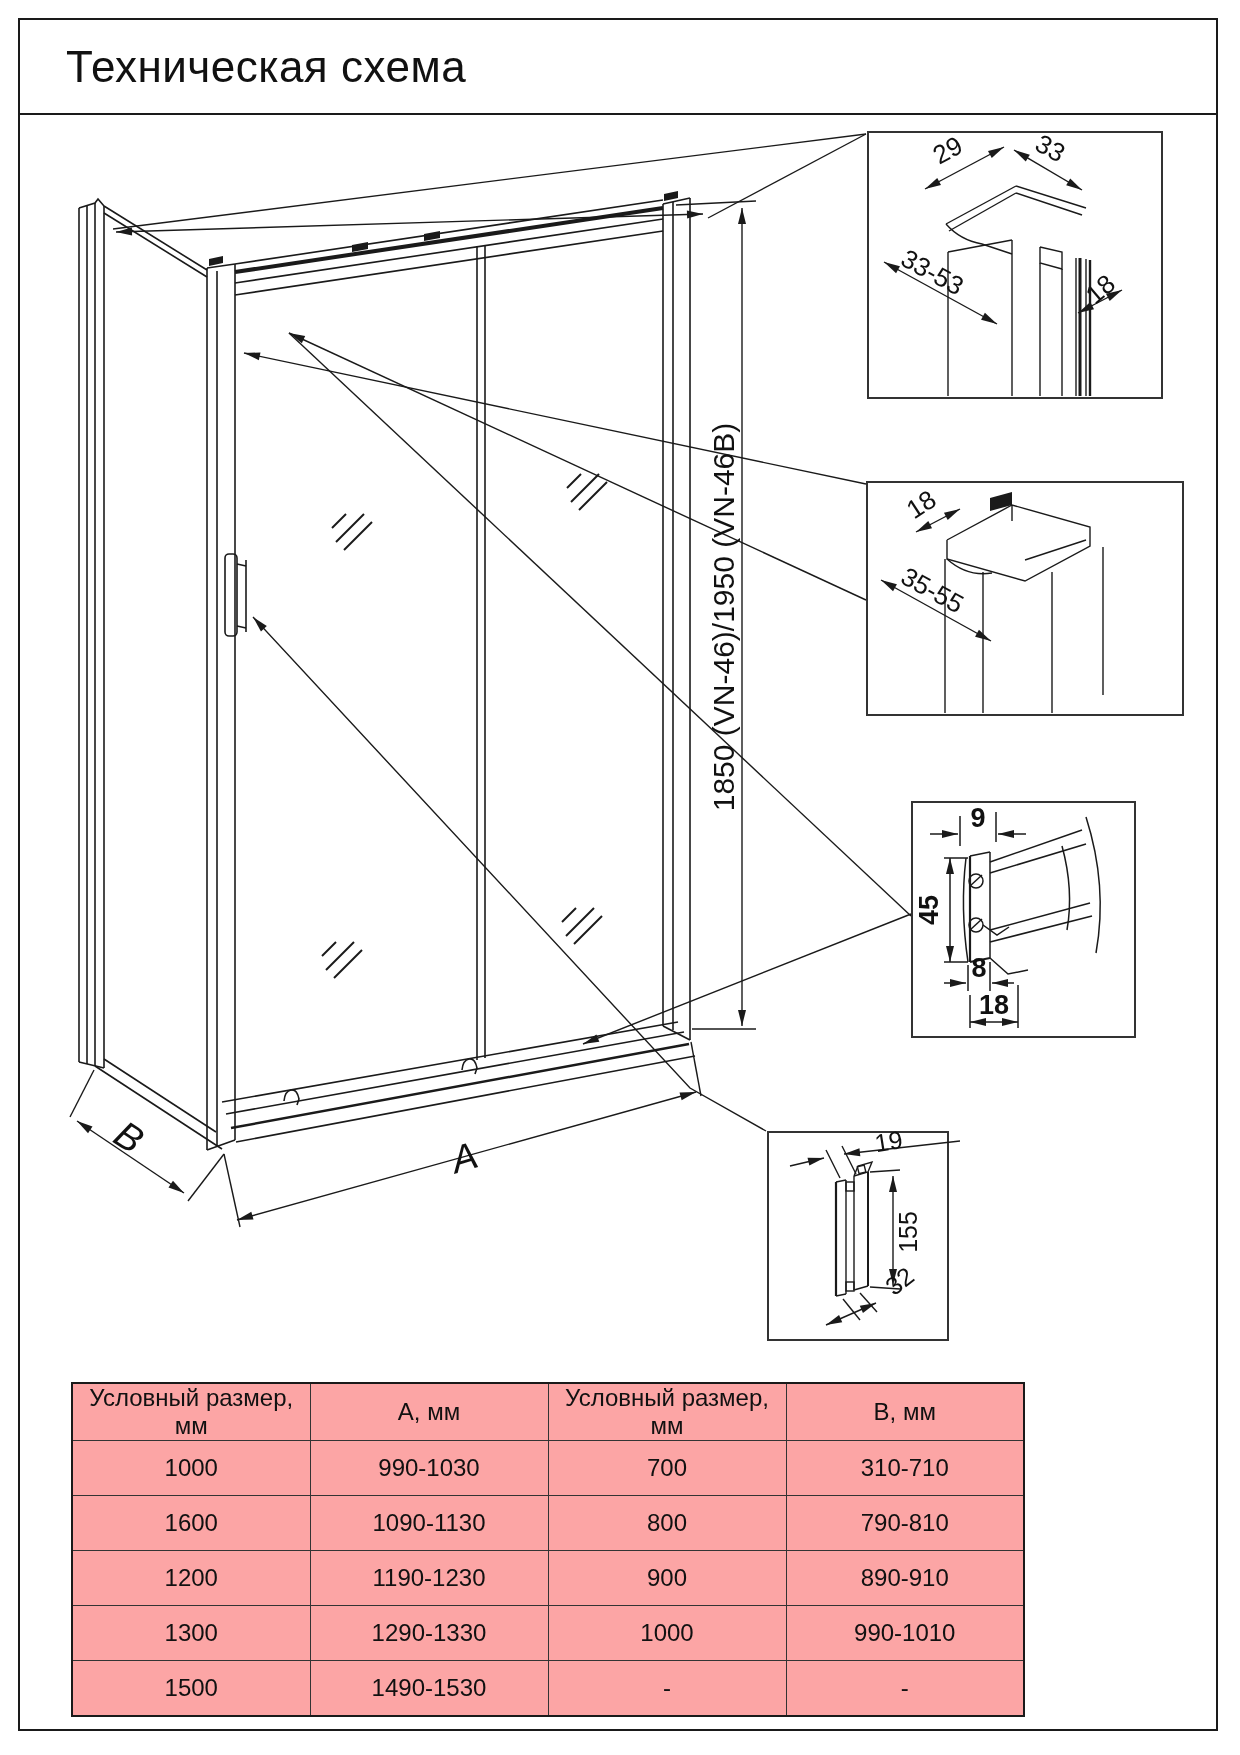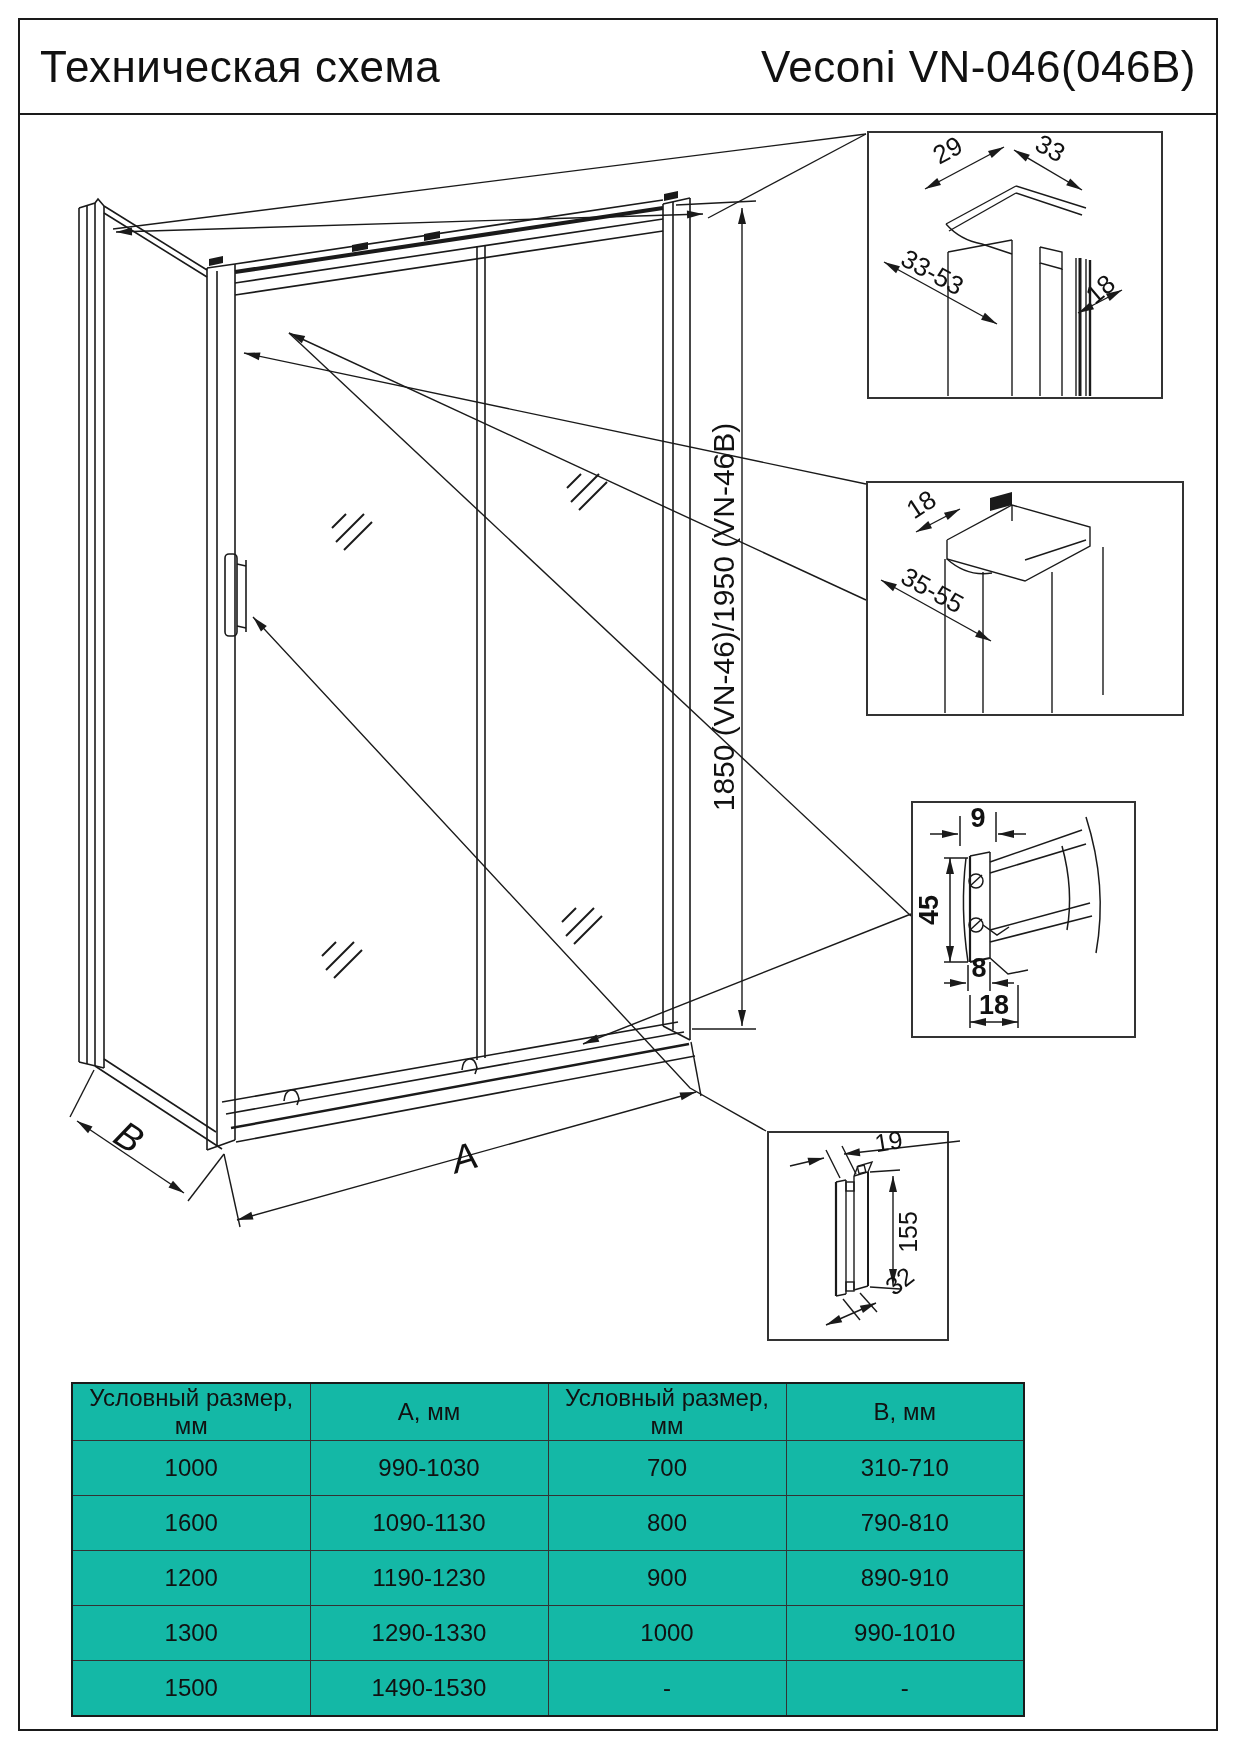--- a/index.html
+++ b/index.html
@@ -1,39 +1,38 @@
 <!DOCTYPE html>
 <html><head>
 <meta charset="utf-8">
 <style>
   html,body{margin:0;padding:0;background:#fff;}
   body{width:1240px;height:1755px;position:relative;font-family:"Liberation Sans",sans-serif;color:#111;overflow:hidden;}
   .page-border{position:absolute;left:18px;top:18px;width:1200px;height:1713px;border:2px solid #1a1a1a;box-sizing:border-box;}
-  .header{position:absolute;left:18px;top:18px;width:1200px;height:97px;border:2px solid #1a1a1a;box-sizing:border-box;display:flex;align-items:center;justify-content:space-between;padding:0 20px;background:#fff;}
+  .header{position:absolute;left:18px;top:18px;width:1200px;height:97px;border:2px solid #1a1a1a;box-sizing:border-box;display:flex;align-items:center;justify-content:space-between;padding:0 46px;background:#fff;}
   .header .title{font-size:44px;letter-spacing:.5px;}
   .header .model{font-size:44px;letter-spacing:.5px;}
   svg{position:absolute;left:0;top:0;}
   svg text{fill:#111;font-family:"Liberation Sans",sans-serif;}
   .dim-num{font-size:26px;}
   .dim-num-b{font-size:27px;font-weight:bold;}
   .dim-letter{font-size:38px;font-style:italic;}
   .dim-height{font-size:30px;}
   .dim-small{font-size:25px;}
-  table.spec{position:absolute;left:71px;top:1382px;width:954px;border-collapse:collapse;table-layout:fixed;background:#14b8a6;}
+  table.spec{position:absolute;left:71px;top:1382px;width:954px;border-collapse:collapse;table-layout:fixed;background:#fca5a5;}
   table.spec th,table.spec td{border:1.6px solid #333;height:55px;text-align:center;vertical-align:middle;font-size:24px;font-weight:400;padding:0;box-sizing:border-box;}
   table.spec{border:2.5px solid #1a1a1a;}
 </style>
 </head>
 <body>
 
 <div class="page-border"></div>
 
 <div class="header">
   <div class="title">Техническая схема</div>
-  <div class="model">Veconi VN-046(046B)</div>
 </div>
 
 <svg width="1240" height="1755" viewBox="0 0 1240 1755">
   <defs>
     <marker id="arr" orient="auto-start-reverse" markerUnits="userSpaceOnUse" markerWidth="18" markerHeight="10" refX="17" refY="5">
       <path d="M1,1 L17,5 L1,9 Z" fill="#1a1a1a"></path>
     </marker>
   </defs>
 
   <g stroke="#1a1a1a" stroke-width="1.6" fill="none">

